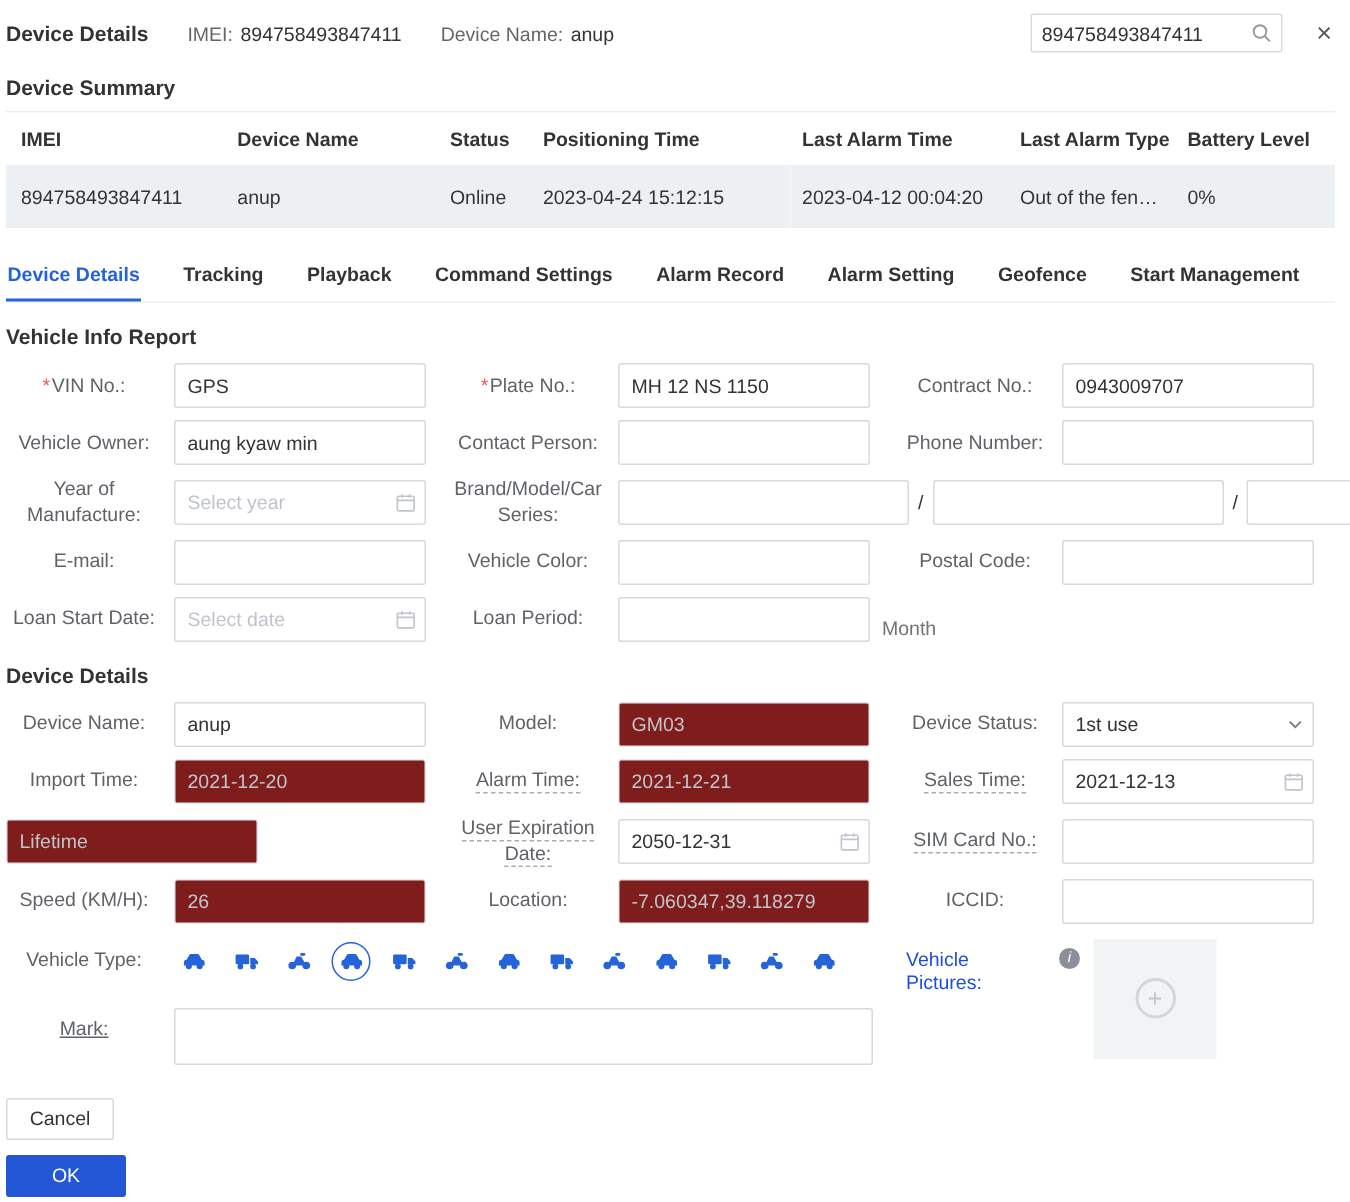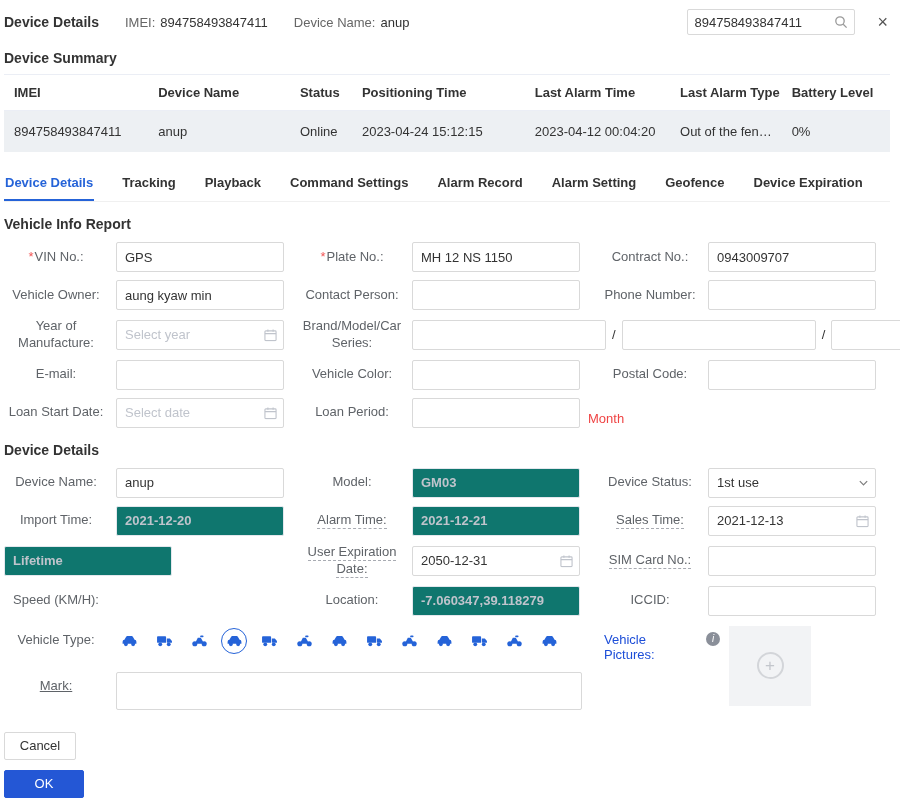--- a/index.html
+++ b/index.html
@@ -29,29 +29,29 @@
   .tab.active { color:var(--accent); border-bottom-color:var(--accent); }
 
   .vi-title { margin-top:14px; }
   .form { display:grid; grid-template-columns:296px 300px 1fr; row-gap:8px; margin-top:10px; }
   .field { display:flex; align-items:center; min-height:30px; }
   .lbl { flex:0 0 112px; text-align:center; padding-right:8px; color:#5f6368; line-height:1.3; }
   .c3 .lbl { flex-basis:108px; }
   .req { color:#f25555; margin-right:1px; }
   .inp { width:168px; height:30px; border:1px solid #d9d9d9; border-radius:2px; padding:0 8px; font:inherit; color:#333; background:#fff; outline:none; }
   .inp::placeholder { color:#c0c4cc; }
-  .inp:disabled { background:#0f766e; border-color:#e4e7ed; color:#c0c4cc;font-weight:bold; }
+  .inp:disabled { background:#7f1d1d; border-color:#e4e7ed; color:#c0c4cc; }
   .inp-wrap { position:relative; width:168px; flex:0 0 168px; }
   .inp-wrap .inp { width:100%; padding-right:26px; }
   .suffix-icon { position:absolute; right:7px; top:50%; transform:translateY(-50%); display:flex; }
   .span2 { grid-column:2 / 4; }
   .brand-inputs { display:flex; align-items:center; flex:1; padding-right:13px; }
   .brand-inputs .inp { flex:1; width:auto; min-width:0; }
   .sep { margin:0 6px; color:#333; }
-  .suffix-text { margin-left:8px; color:#ef4444;margin-top:12px; }
+  .suffix-text { margin-left:8px; color:#737373;margin-top:12px; }
   select.inp { appearance:none; -webkit-appearance:none; background:#fff; }
   .dashed { border-bottom:1px dashed #a8abb2; padding-bottom:1px; }
 
   .vt-block { display:flex; margin-top:10px; }
   .vt-left { width:600px; }
   .vt-icons { display:flex; align-items:center; gap:9px; }
   .vt-icon { width:26px; height:26px; display:flex; align-items:center; justify-content:center; cursor:pointer; border:1px solid transparent; border-radius:50%; }
   .vt-icon svg { fill:var(--accent); }
   .vt-icon.selected { border-color:var(--accent); }
   .mark-field { margin-top:16px; align-items:flex-start; }
@@ -129,21 +129,21 @@
   </table>
 
   <nav class="tabs">
     <span class="tab active">Device Details</span>
     <span class="tab">Tracking</span>
     <span class="tab">Playback</span>
     <span class="tab">Command Settings</span>
     <span class="tab">Alarm Record</span>
     <span class="tab">Alarm Setting</span>
     <span class="tab">Geofence</span>
-    <span class="tab">Device Expiration</span>
+    <span class="tab">Start Management</span>
   </nav>
 
   <div class="sec-title vi-title">Vehicle Info Report</div>
   <div class="form">
 
     <div class="field c1">
       <span class="lbl"><span class="req">*</span><span>VIN No.:</span></span>
       <input class="inp" value="GPS" style="">
     </div>
     <div class="field c2">
@@ -293,20 +293,21 @@
         </span>
       </span>
     </div>
     <div class="field c3">
       <span class="lbl"><span class="dashed">SIM Card No.:</span></span>
       <input class="inp" value="" style="">
     </div>
 
     <div class="field c1">
       <span class="lbl">Speed (KM/H):</span>
+      <input class="inp" disabled="" value="26" style="">
     </div>
     <div class="field c2">
       <span class="lbl">Location:</span>
       <input class="inp" disabled="" value="-7.060347,39.118279" style="">
     </div>
     <div class="field c3">
       <span class="lbl">ICCID:</span>
       <input class="inp" value="" style="">
     </div>
   </div>

